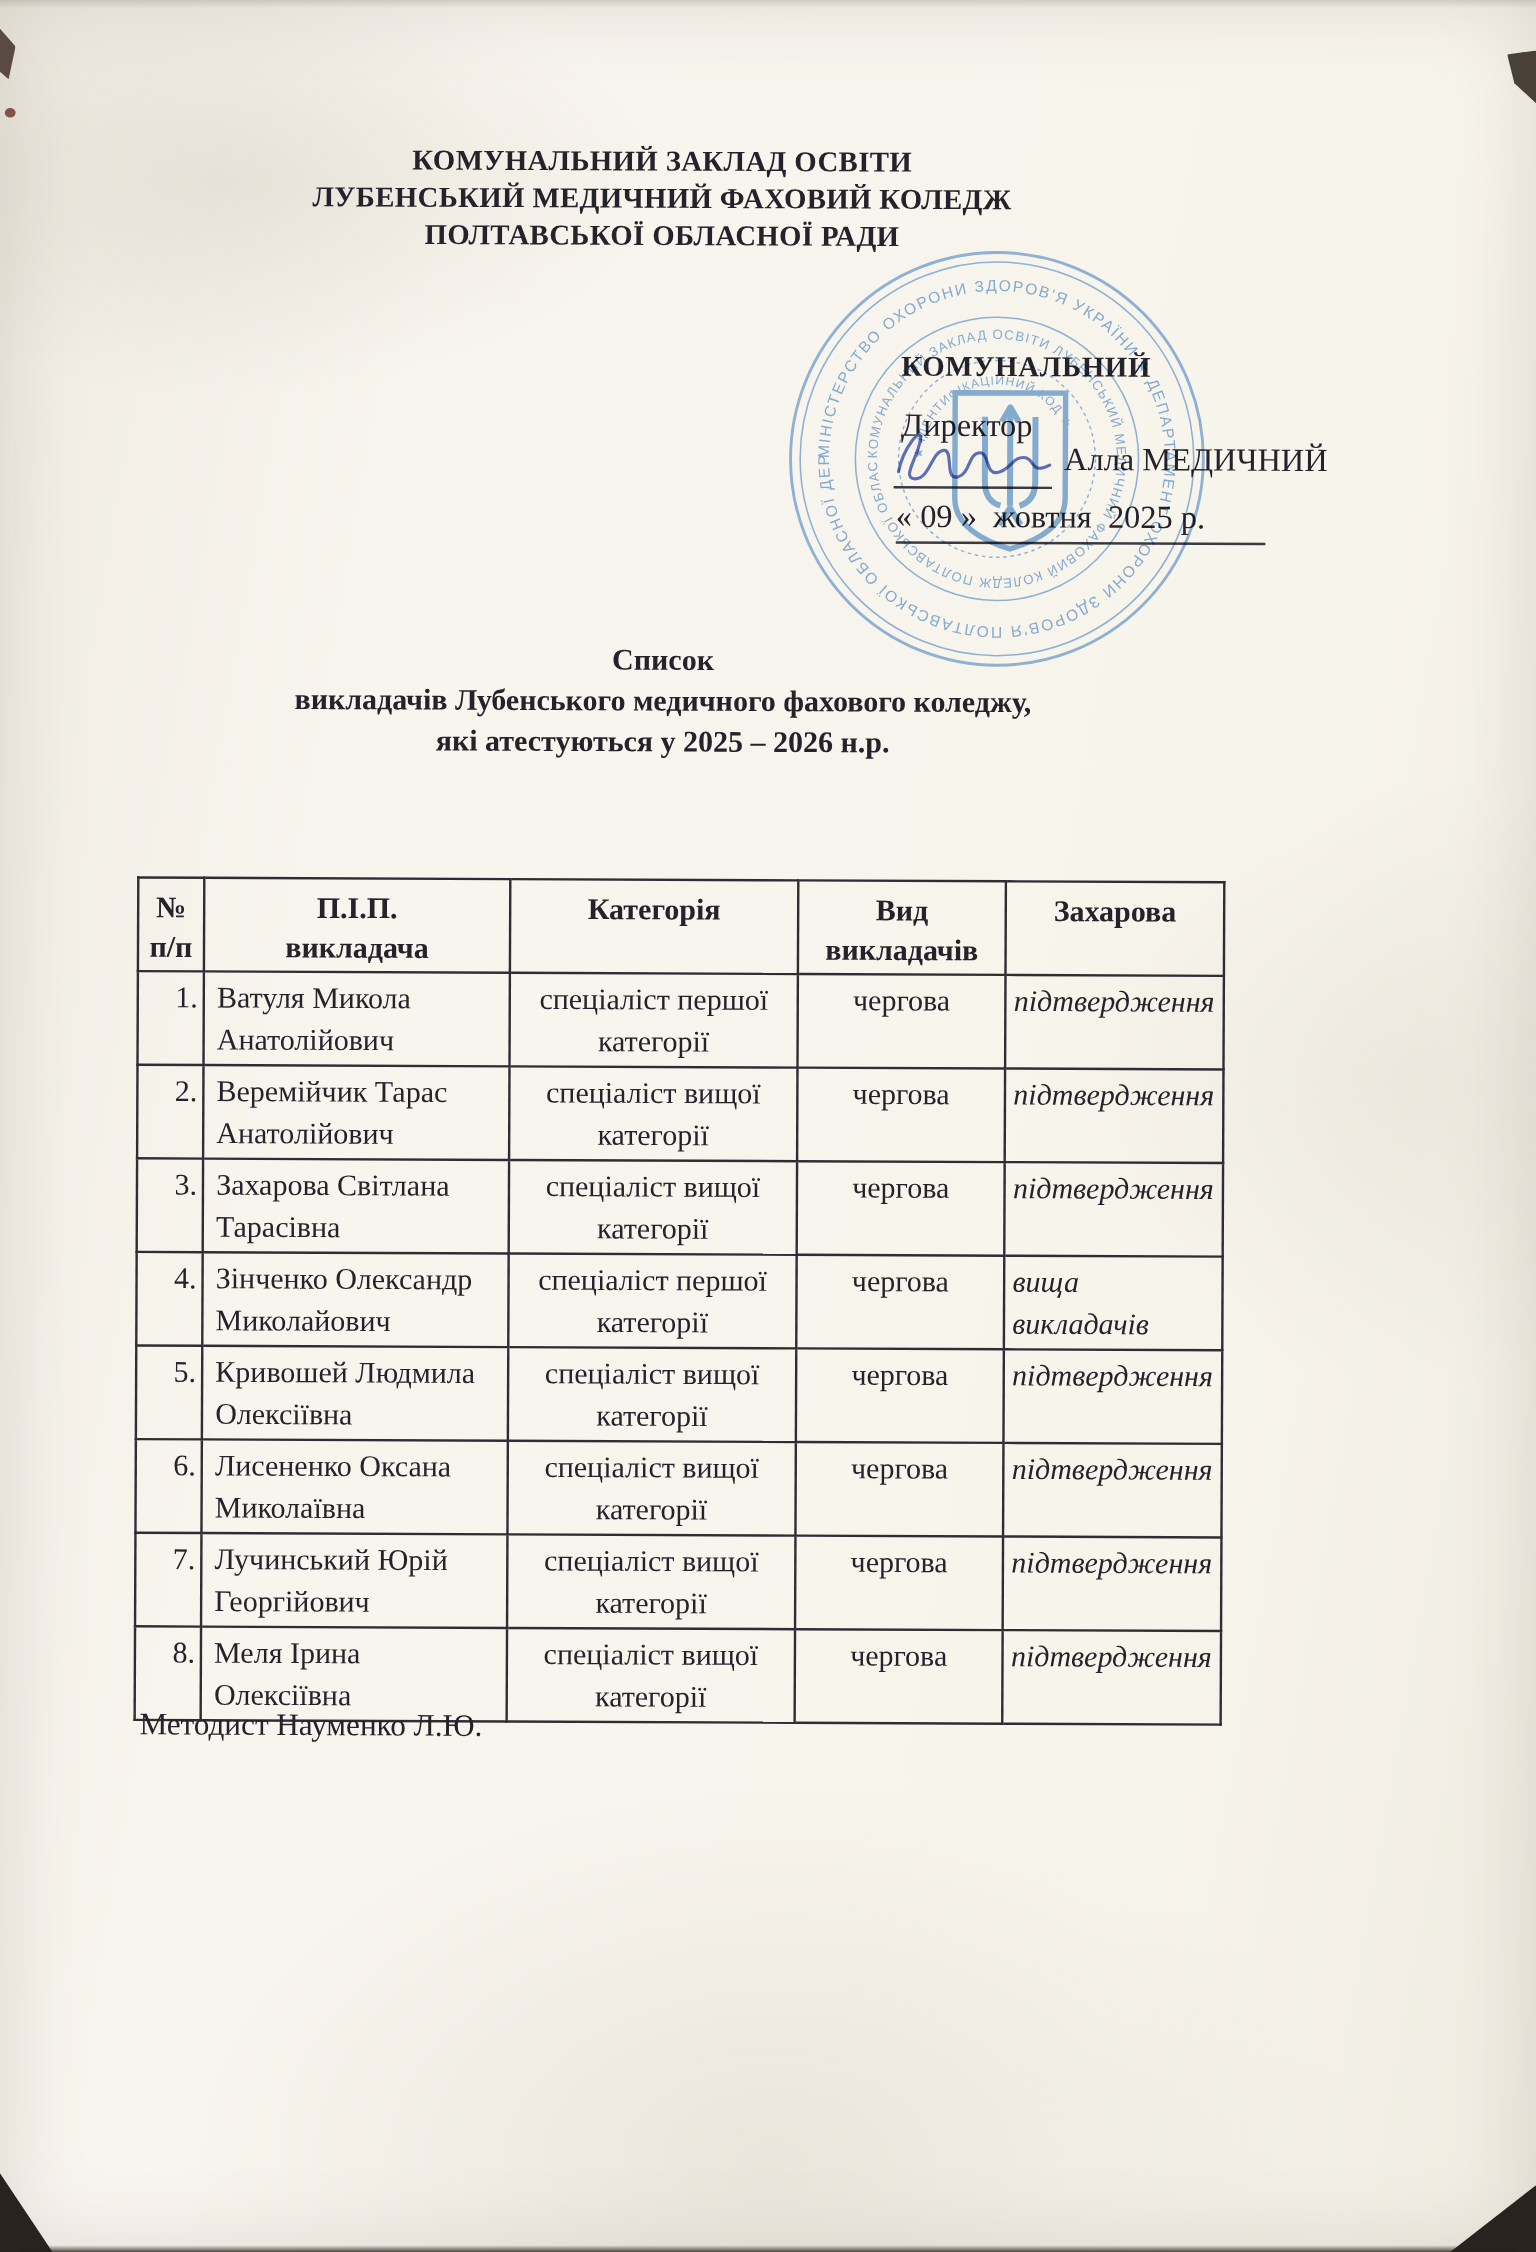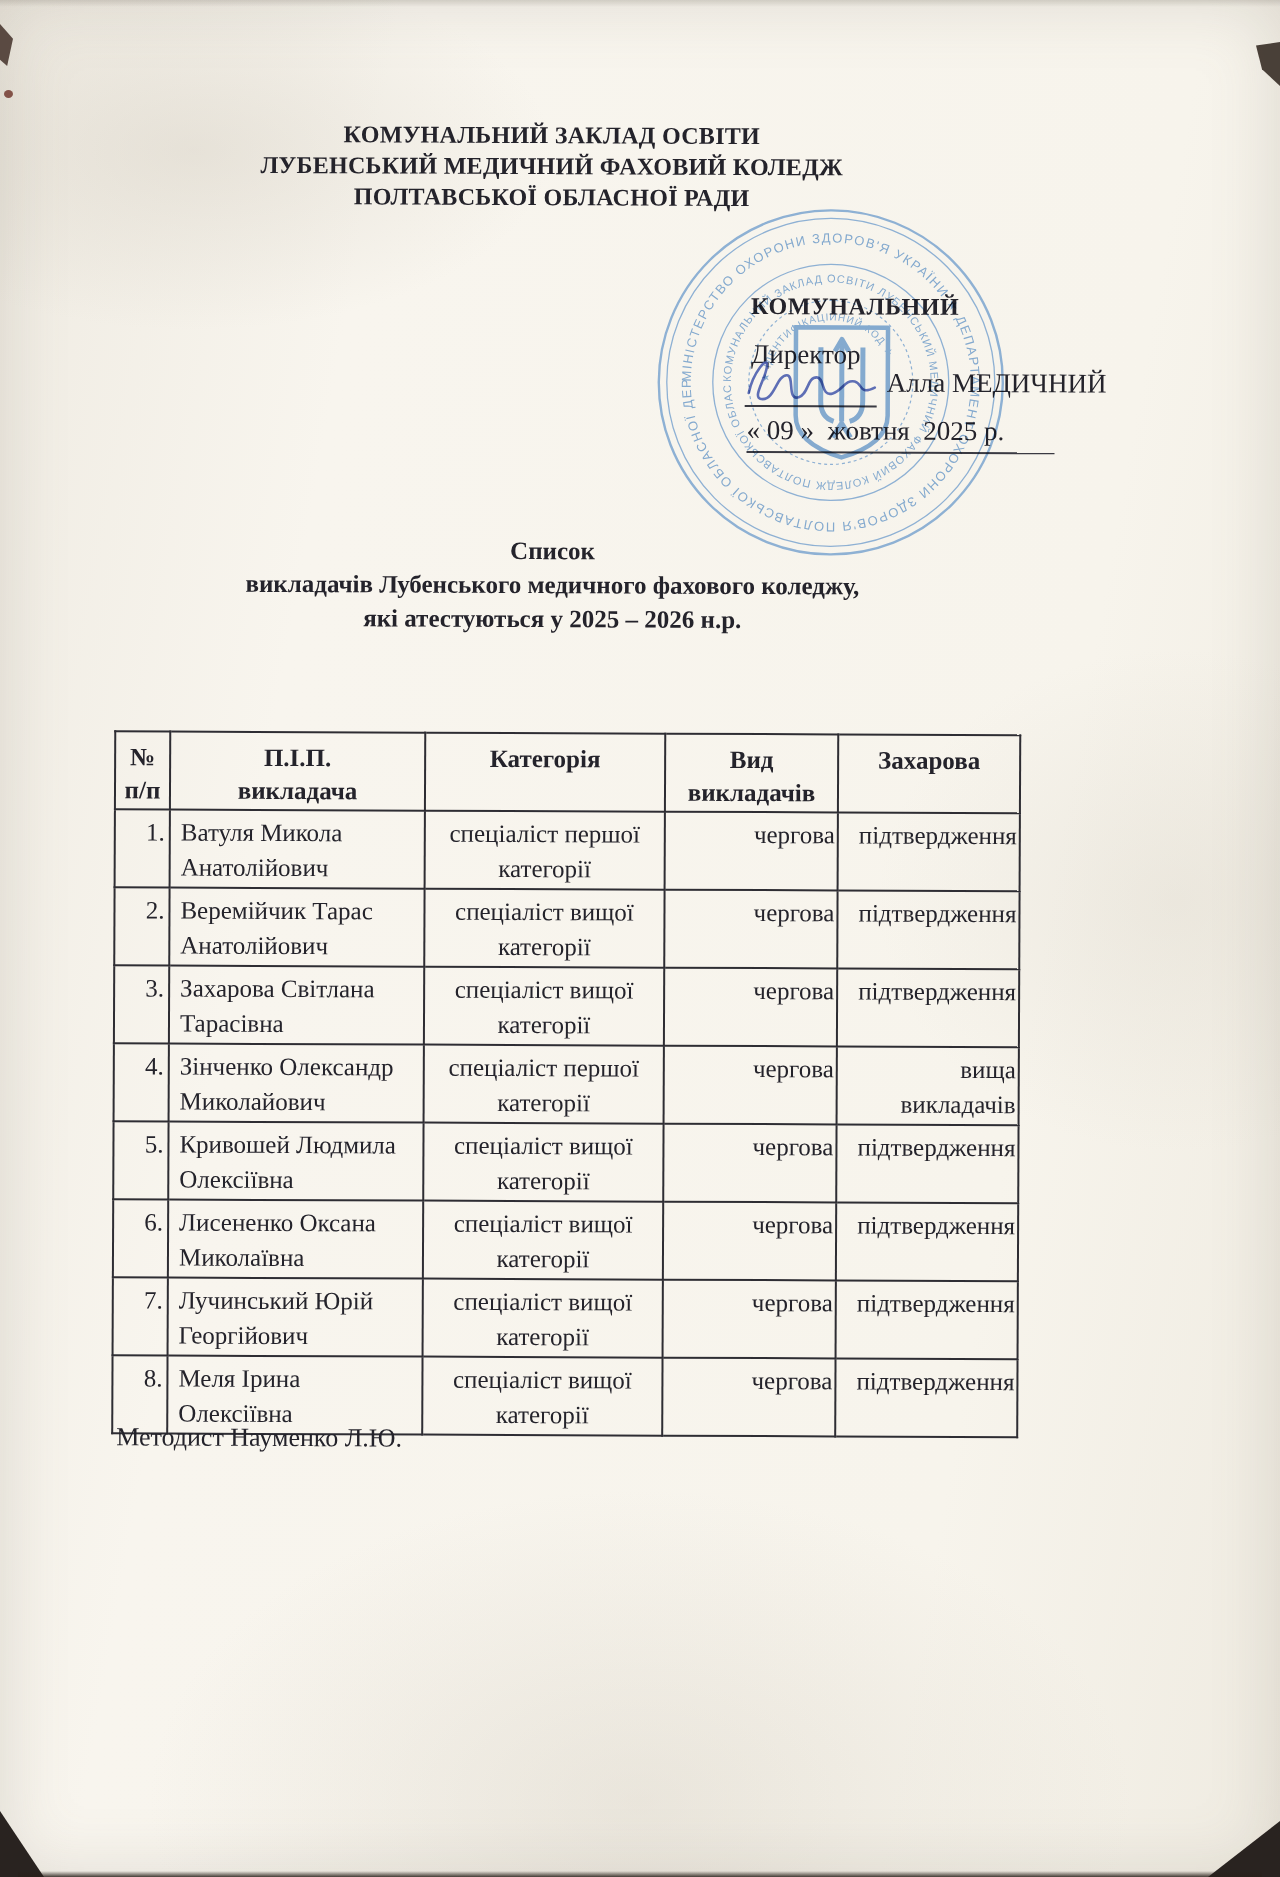--- a/index.html
+++ b/index.html
@@ -56,22 +56,22 @@
   .att-table col.c-cat{width:240px;}
   .att-table col.c-att{width:173px;}
   .att-table col.c-note{width:182px;}
   .att-table th,.att-table td{border:2px solid #2e2d33;vertical-align:top;
     font-size:25px;line-height:35px;padding:4px 2px 2px 2px;}
   .att-table th{font-weight:bold;text-align:center;line-height:33px;height:62px;padding-top:8px;}
   .att-table tr.row{height:72px;}
   td.cell-num{text-align:right;padding-right:4px;}
   td.cell-name{text-align:left;padding-left:10px;}
   td.cell-cat{text-align:center;}
-  td.cell-att{text-align:right;}
-  td.cell-note{text-align:right;padding-left:6px;}
+  td.cell-att{text-align:center;}
+  td.cell-note{text-align:left;padding-left:6px;font-style:italic;}
 
   
   .methodist{position:absolute;left:120px;top:1424px;font-size:26px;}
 </style>
 </head>
 <body>
 
 <div class="vignette"></div>
 
 <div class="mark top-strip"></div>

